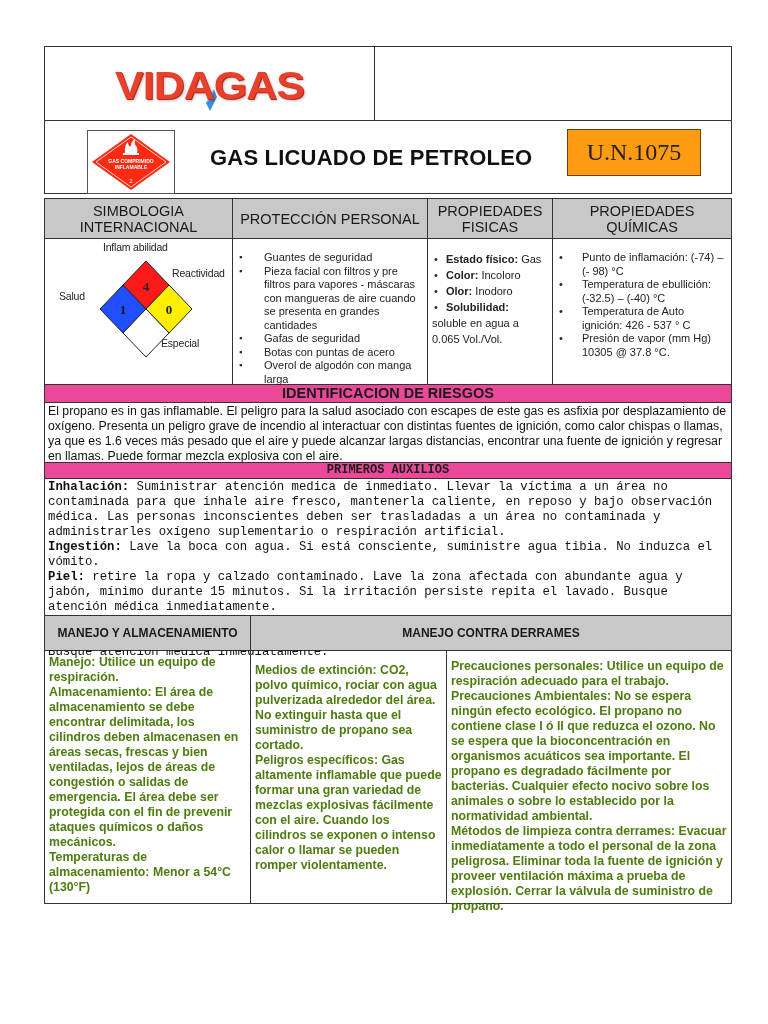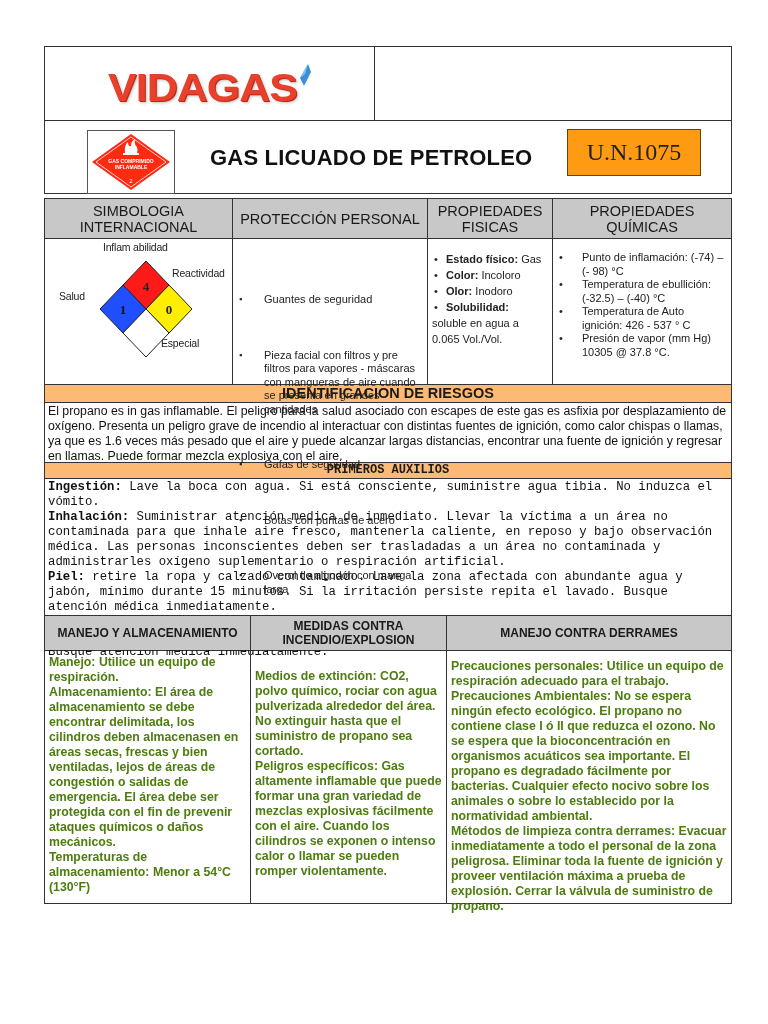--- a/index.html
+++ b/index.html
@@ -6,21 +6,21 @@
   html, body { width: 768px; height: 1024px; background: #ffffff; overflow: hidden; }
   body { font-family: "Liberation Sans", sans-serif; color: #111; position: relative; }
 
   
   .header-box {
     position: absolute; left: 44px; top: 46px; width: 688px; height: 148px;
     border: 1.5px solid #333; background: #fff;
   }
   .header-box .top-row { position: absolute; left: 0; top: 0; width: 100%; height: 74px; border-bottom: 1.5px solid #333; }
   .logo-cell { position: absolute; left: 0; top: 0; width: 330px; height: 74px; border-right: 1.5px solid #333;
-    display: flex; align-items: center; justify-content: center; }
+    display: flex; align-items: center; justify-content: center; flex-direction: column; }
   .logo-text {
     font-family: "Liberation Sans", sans-serif; font-weight: 900; font-size: 43px; color: #e8402a;
     letter-spacing: -1px; transform: scaleY(0.92);
     text-shadow: 1px 1px 0 #b82a17, 2px 2px 3px rgba(0,0,0,0.25);
     position: relative; top: 3px;
   }
   .logo-drop { width: 12px; height: 22px; margin-left: 2px; margin-top: -18px; }
   .doc-title-cell { position: absolute; left: 330px; top: 0; right: 0; height: 74px;
     display: flex; flex-direction: column; align-items: center; justify-content: center;
     font-weight: bold; font-size: 16.5px; line-height: 20px; text-align: center; }
@@ -44,30 +44,30 @@
   .cell:last-child { border-right: none; }
   .head { background: #c8c8c8; text-align: center; display: flex; align-items: center; justify-content: center;
     font-size: 14.5px; line-height: 16px; color: #1a1a1a; }
   .c1 { width: 188px; } .c2 { width: 195px; } .c3 { width: 125px; } .c4 { flex: 1; }
 
   .nfpa { position: relative; height: 146px; }
   .nfpa .lbl { position: absolute; font-size: 10.5px; color: #222; letter-spacing: -0.2px; }
   .nfpa svg { position: absolute; left: 55px; top: 22px; }
 
   .list-bullets { list-style: none; padding: 12px 6px 0 6px; font-size: 11px; line-height: 13.5px; color: #222; }
-  .list-bullets li { position: relative; padding-left: 25px; margin-top: 42px; }
+  .list-bullets li { position: relative; padding-left: 25px; }
   .list-bullets li::before { content: "\25AA"; position: absolute; left: 0; top: 0; font-size: 9px; }
   .list-phys { list-style: none; padding: 12px 4px 0 4px; font-size: 11px; line-height: 16px; color: #222; }
   .list-phys li { position: relative; padding-left: 14px; }
   .list-phys li::before { content: "\2022"; position: absolute; left: 2px; top: 0; }
   .list-chem { list-style: none; padding: 12px 4px 0 4px; font-size: 11px; line-height: 13.5px; color: #222; }
   .list-chem li { position: relative; padding-left: 25px; }
   .list-chem li::before { content: "\2022"; position: absolute; left: 2px; top: 0; }
 
-  .section-head { background: #fdba74; text-align: center; font-weight: bold; border-bottom: 1.2px solid #333; color: #1a1a1a; }
+  .section-head { background: #ec4899; text-align: center; font-weight: bold; border-bottom: 1.2px solid #333; color: #1a1a1a; }
   .para { font-size: 12.3px; line-height: 15px; padding: 1px 3px 1px 3px; color: #111; }
   .para b { font-weight: bold; }
 
   .bhead { font-weight: bold; font-size: 12px; line-height: 14px; height: 34px; text-align: center; }
   .bc1 { width: 206px; } .bc2 { width: 196px; } .bc3 { flex: 1; }
   .bcell { font-size: 12.3px; line-height: 15px; padding: 4px 3px 0 4px; color: #4d7c0f; height: 252px; font-weight: bold; }
 </style>
 </head>
 <body>
 
@@ -170,44 +170,38 @@
   </div>
 
   <div style="border-bottom:1.2px solid #333;">
     <div class="section-head" style="font-size:14.5px; line-height:17px; height:18px;">IDENTIFICACION DE RIESGOS</div>
     <div class="para" style="height:59px;">El  propano es in gas inflamable. El peligro para la salud asociado con escapes de este gas es asfixia por desplazamiento de oxígeno. Presenta un peligro grave de incendio al interactuar con distintas fuentes de ignición, como calor chispas o llamas, ya que es 1.6 veces más pesado que el aire y puede alcanzar largas distancias, encontrar  una fuente de ignición y regresar en llamas. Puede formar mezcla explosiva con el aire.</div>
   </div>
 
   <div style="border-bottom:1.2px solid #333;font-family:Liberation Mono, monospace;">
     <div class="section-head" style="font-size:12px; line-height:15px; height:16px;">PRIMEROS AUXILIOS</div>
     <div class="para" style="height:136px;">
+      <div><b>Inhalación:</b><span> Suministrar atención medica de inmediato. Llevar la víctima a un área no contaminada para que inhale aire fresco, mantenerla caliente, en reposo y bajo observación médica. Las personas inconscientes deben ser trasladadas a un área no contaminada y administrarles oxígeno suplementario o respiración artificial.</span></div>
       <div><b>Ingestión:</b><span> Lave la boca con agua. Si está consciente, suministre agua tibia. No induzca el vómito.</span></div>
-      <div><b>Inhalación:</b><span> Suministrar atención medica de inmediato. Llevar la víctima a un área no contaminada para que inhale aire fresco, mantenerla caliente, en reposo y bajo observación médica. Las personas inconscientes deben ser trasladadas a un área no contaminada y administrarles oxígeno suplementario o respiración artificial.</span></div>
       <div><b>Piel:</b><span> retire la ropa y calzado contaminado. Lave la zona afectada con abundante agua y jabón, mínimo durante 15 minutos. Si la irritación persiste repita el lavado. Busque atención médica inmediatamente.</span></div>
       <div><b>Ojos</b><span>: Lave con abundante agua, mínimo durante 15 minutos. Levante y separe los párpados para asegurar la remoción de la sustancia química. Si la irritación persiste repita el lavado. Busque atención médica inmediatamente.</span></div>
     </div>
   </div>
 
   <div class="row">
     <div class="cell head bhead bc1">MANEJO  Y ALMACENAMIENTO</div>
-    <div class="cell head bhead bc2">
-      <div>
-          <div>MEDIDAS CONTRA</div>
-          <div>INCENDIO/EXPLOSION</div>
-        </div>
-    </div>
     <div class="cell head bhead bc3">MANEJO  CONTRA DERRAMES</div>
   </div>
   <div class="row">
     <div class="cell bcell bc1">
       <b>Manejo:</b><span> Utilice un equipo de respiración.</span><br>
       <b>Almacenamiento:</b><span> El área de almacenamiento se debe encontrar delimitada, los cilindros deben almacenasen en áreas secas, frescas y bien ventiladas, lejos de áreas de congestión o salidas de emergencia. El área debe ser protegida con el fin de prevenir ataques químicos o daños mecánicos.</span><br>
       <b>Temperaturas de almacenamiento:</b><span> Menor a 54°C (130°F)</span>
     </div>
-    <div class="cell bcell bc2" style="padding-top:18px;">
+    <div class="cell bcell bc2" style="padding-top:12px;">
       <b>Medios de extinción: CO2</b><span>, polvo químico, rociar con agua pulverizada alrededor del área. No extinguir hasta que el suministro de propano sea cortado.</span><br>
       <b>Peligros específicos:</b><span> Gas altamente inflamable que puede formar una gran variedad de mezclas explosivas fácilmente con el aire. Cuando los cilindros se exponen o intenso calor o llamar se pueden romper violentamente.</span>
     </div>
     <div class="cell bcell bc3" style="padding-top:8px;">
       <b>Precauciones personales:</b><span> Utilice un equipo de respiración adecuado para el trabajo.</span><br>
       <b>Precauciones Ambientales: No</b><span> se espera ningún efecto ecológico. El propano no contiene clase I ó II que reduzca el ozono. No se espera que la bioconcentración en organismos acuáticos sea importante. El propano es degradado fácilmente por bacterias. Cualquier efecto nocivo sobre los animales o sobre lo establecido por la normatividad ambiental.</span><br>
       <b>Métodos de limpieza contra derrames:</b><span> Evacuar inmediatamente a todo el personal de la zona peligrosa. Eliminar toda la fuente de ignición y proveer ventilación máxima a prueba de explosión. Cerrar la válvula de suministro de propano.</span>
     </div>
   </div>
 </div>

